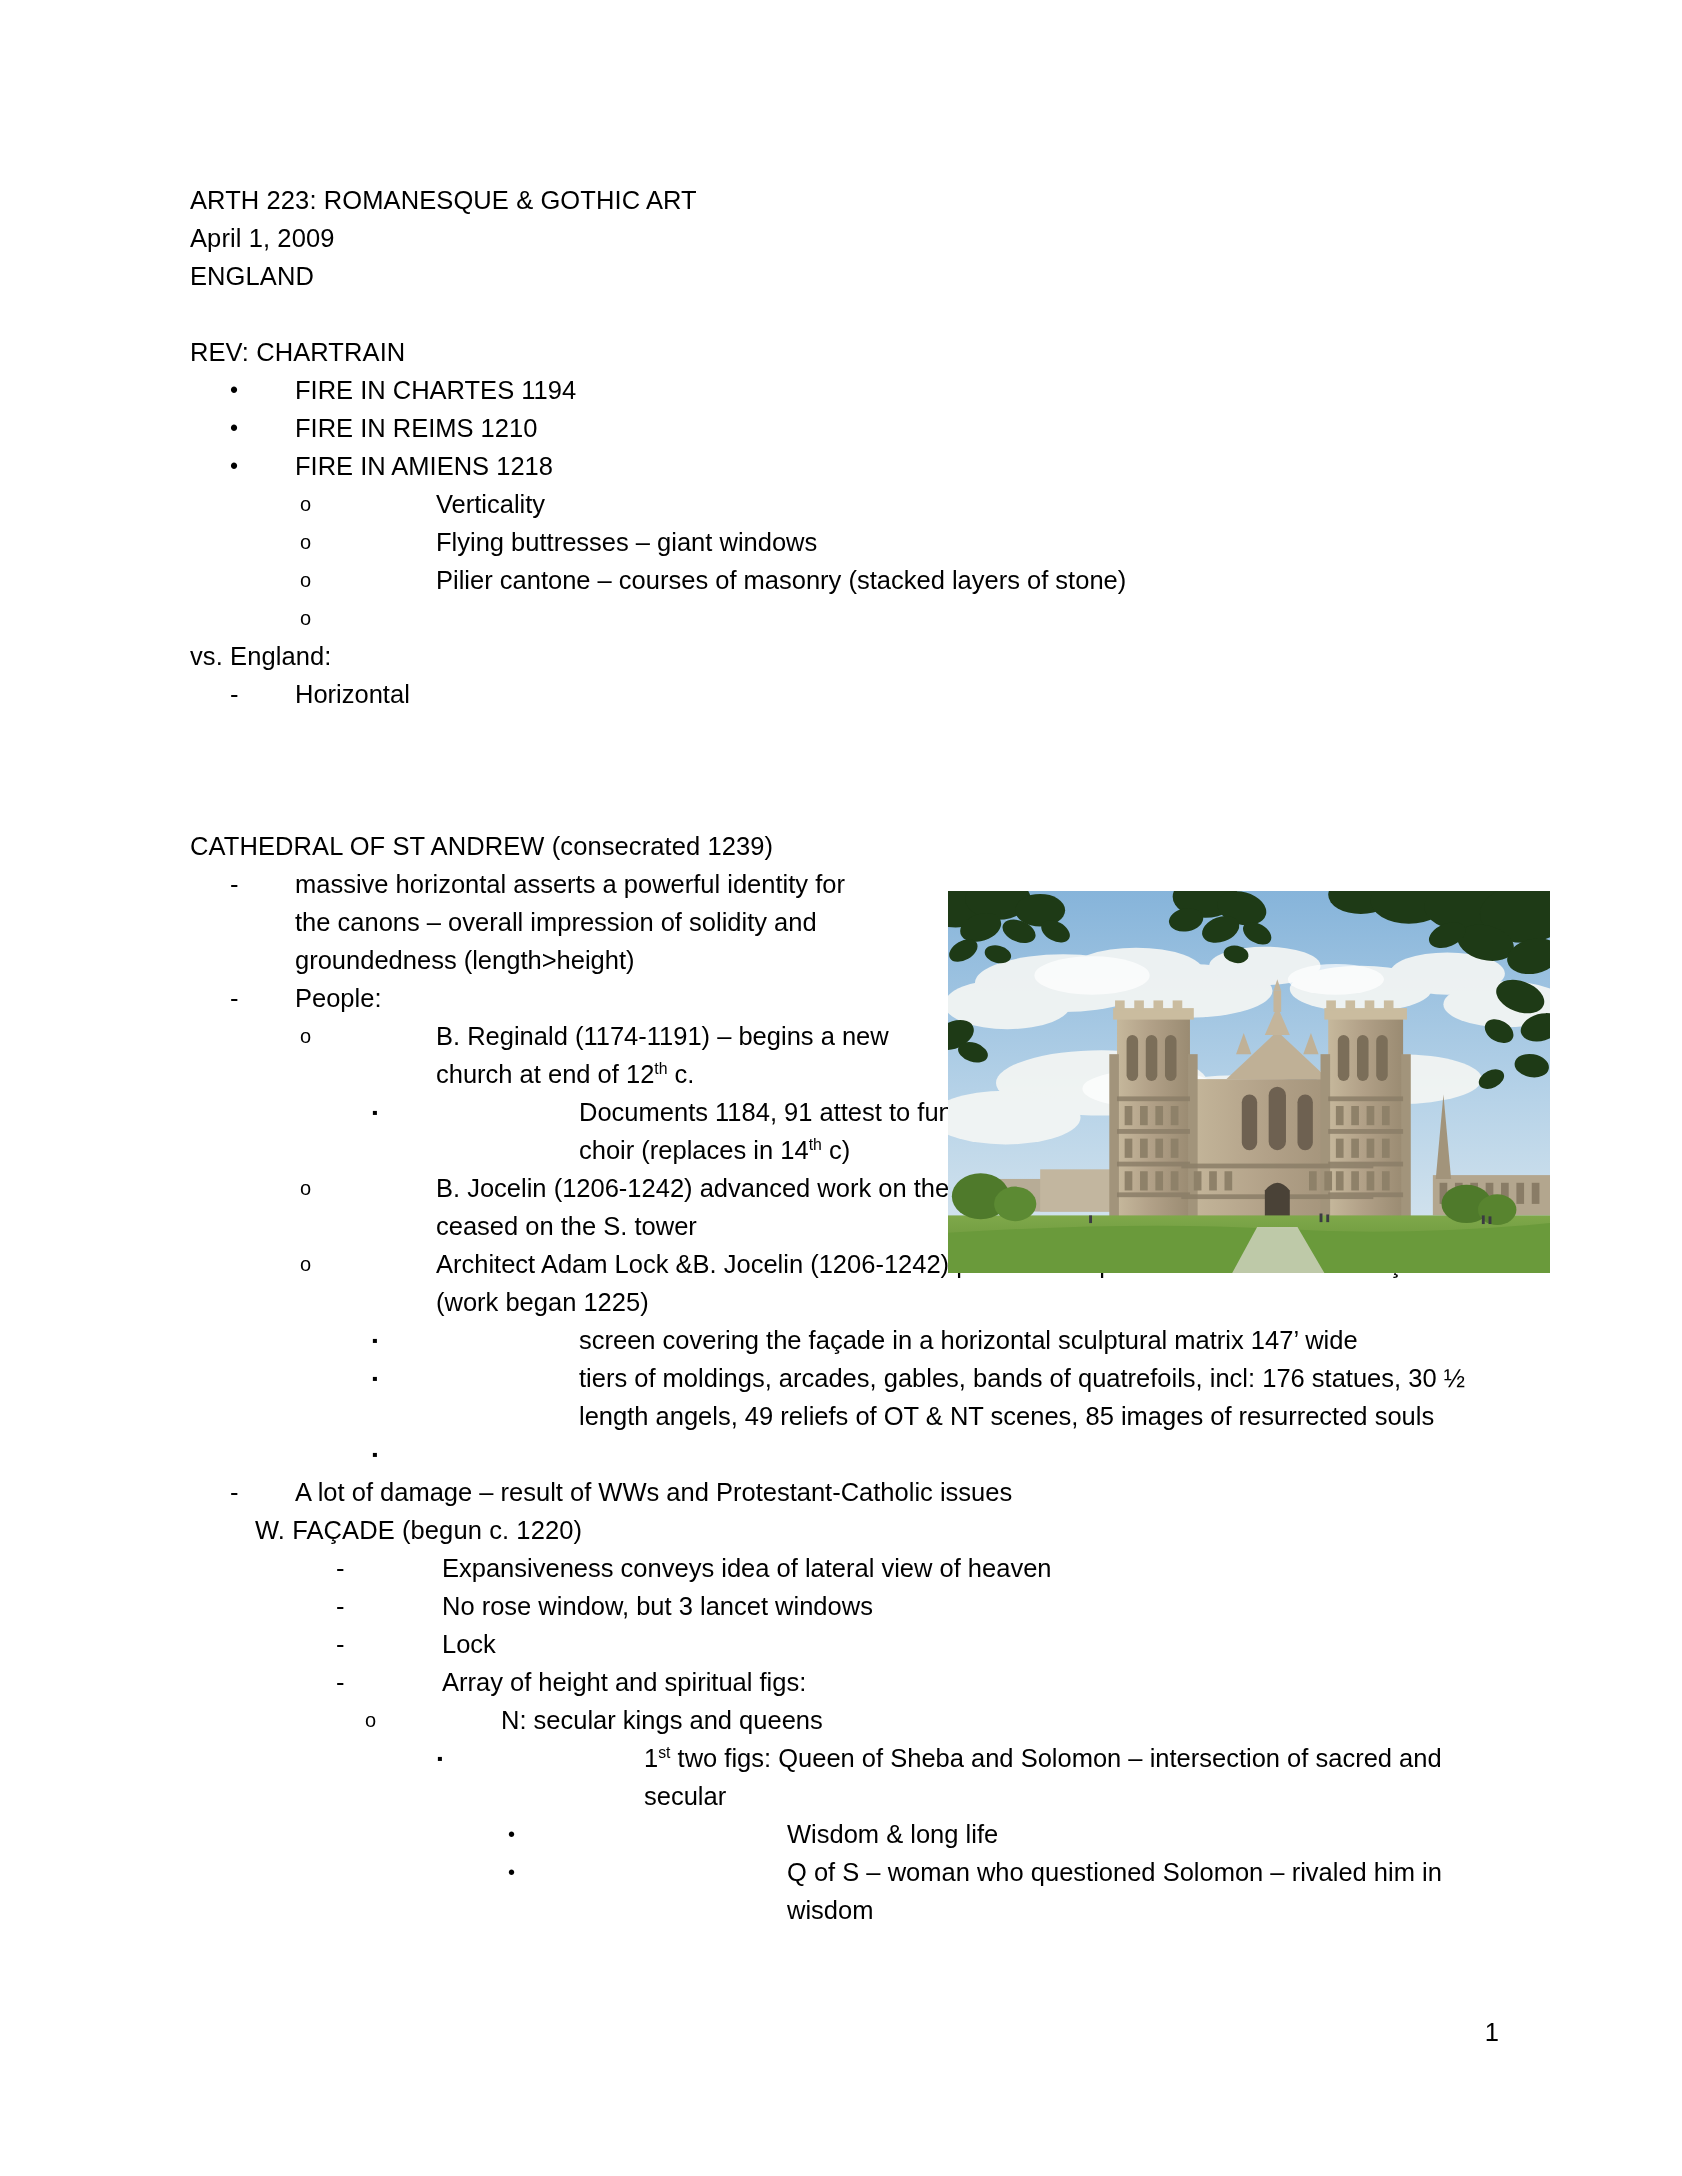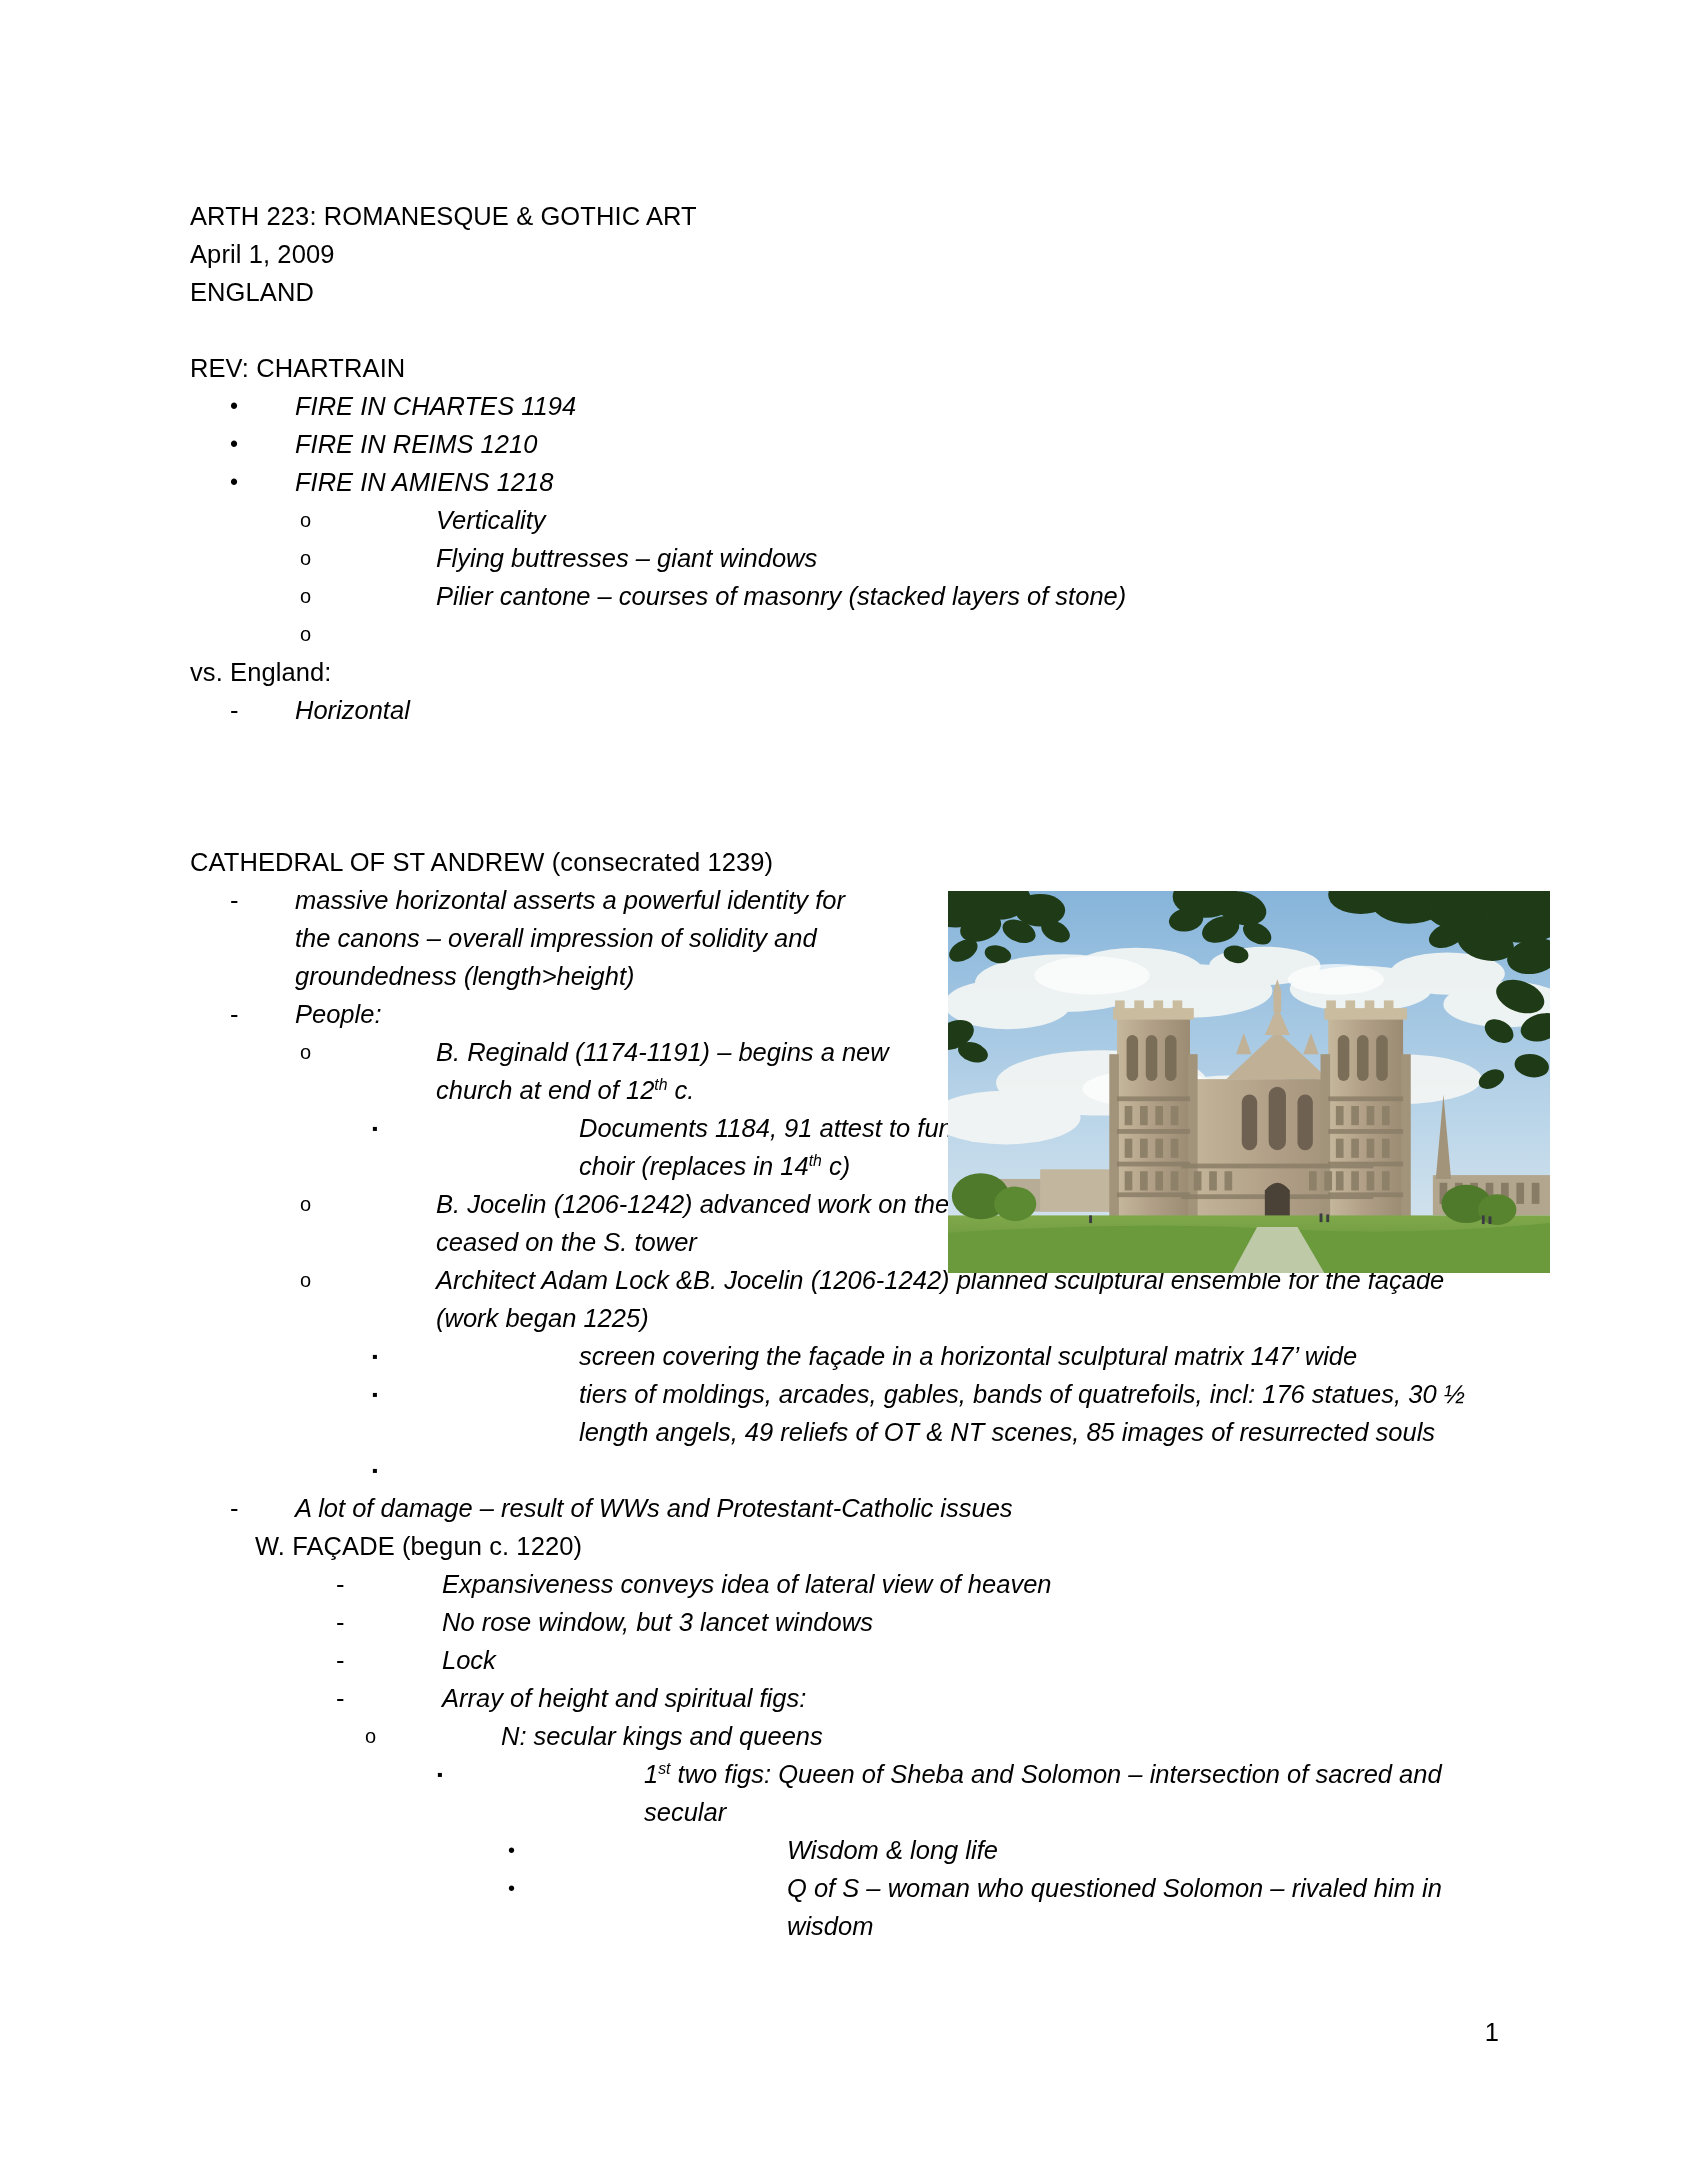--- a/index.html
+++ b/index.html
@@ -15,21 +15,21 @@
     position: relative;
     width: 1682px;
     height: 2177px;
     background: #ffffff;
     overflow: hidden;
     box-sizing: border-box;
   }
   .content {
     position: absolute;
     left: 190px;
-    top: 197px;
+    top: 181px;
     width: 1307px;
   }
   .line {
     font-size: 25.5px;
     line-height: 38px;
     white-space: pre-wrap;
     letter-spacing: 0.1px;
   }
   .blank {
     height: 38px;
@@ -45,21 +45,20 @@
   .marker {
     flex: 0 0 auto;
     text-align: left;
     font-size: 25.5px;
     line-height: 38px;
     user-select: none;
   }
   .txt {
     flex: 1 1 auto;
     white-space: pre-wrap;
-    font-style: italic;
   }
 
   
   .lvl-b1 .marker { width: 65px; padding-left: 40px; font-size: 23px; }
   .lvl-b1 { margin-left: 0; }
 
   
   .lvl-d1 .marker { width: 65px; padding-left: 40px; }
 
   

